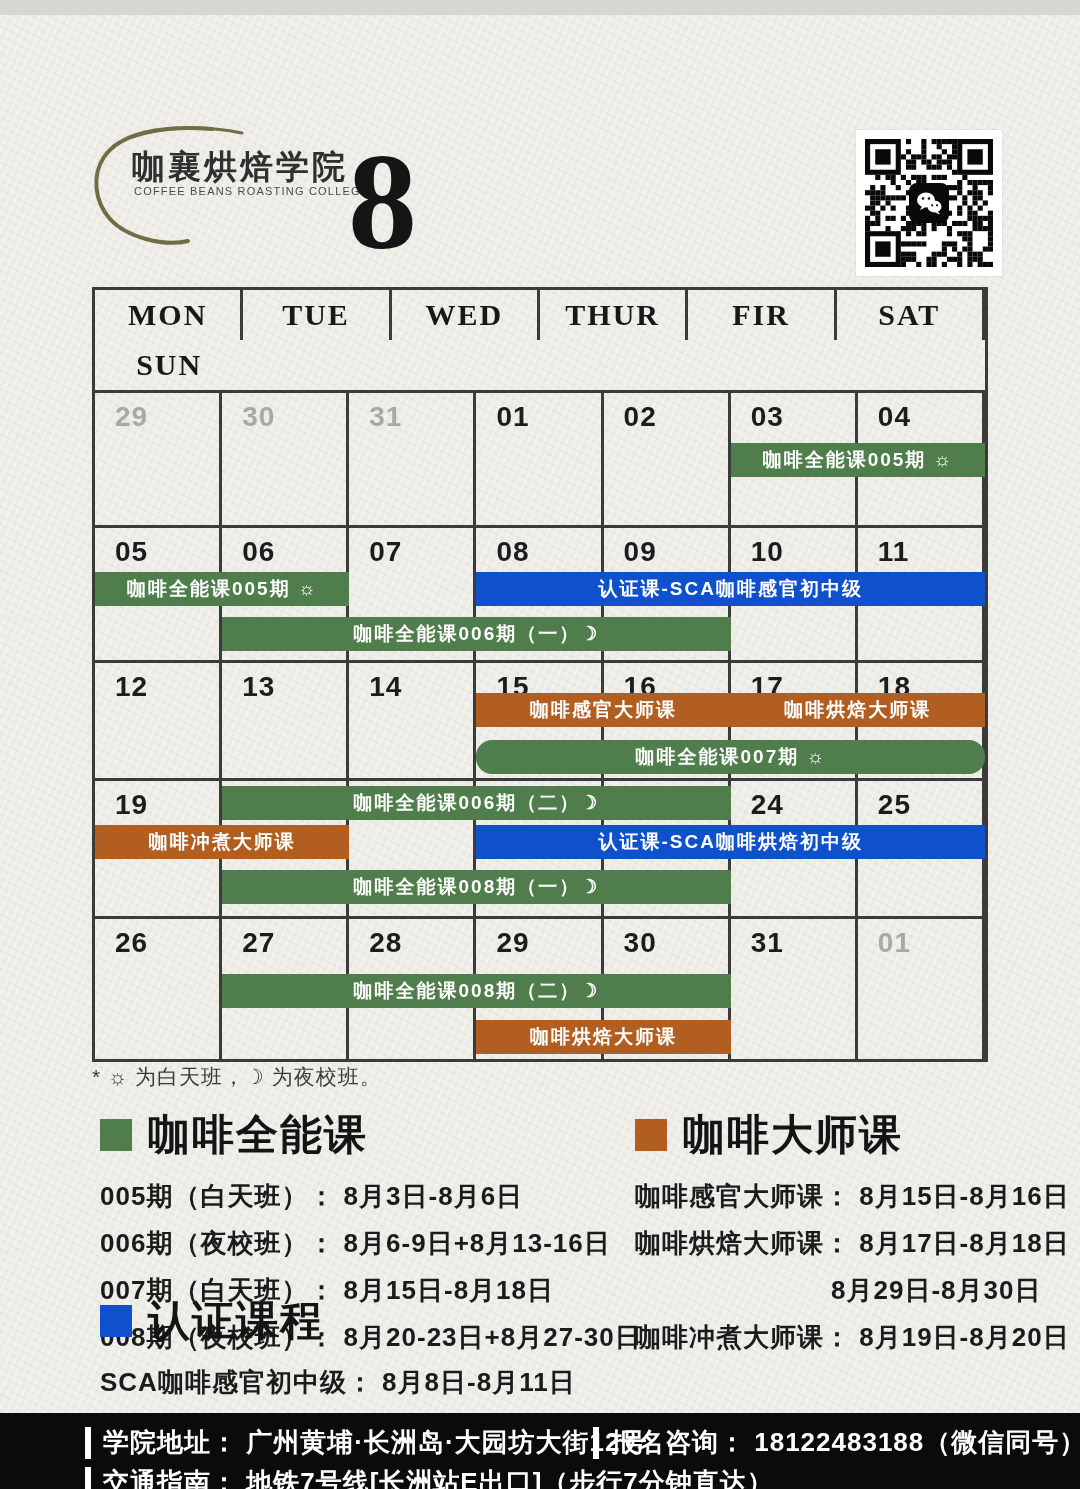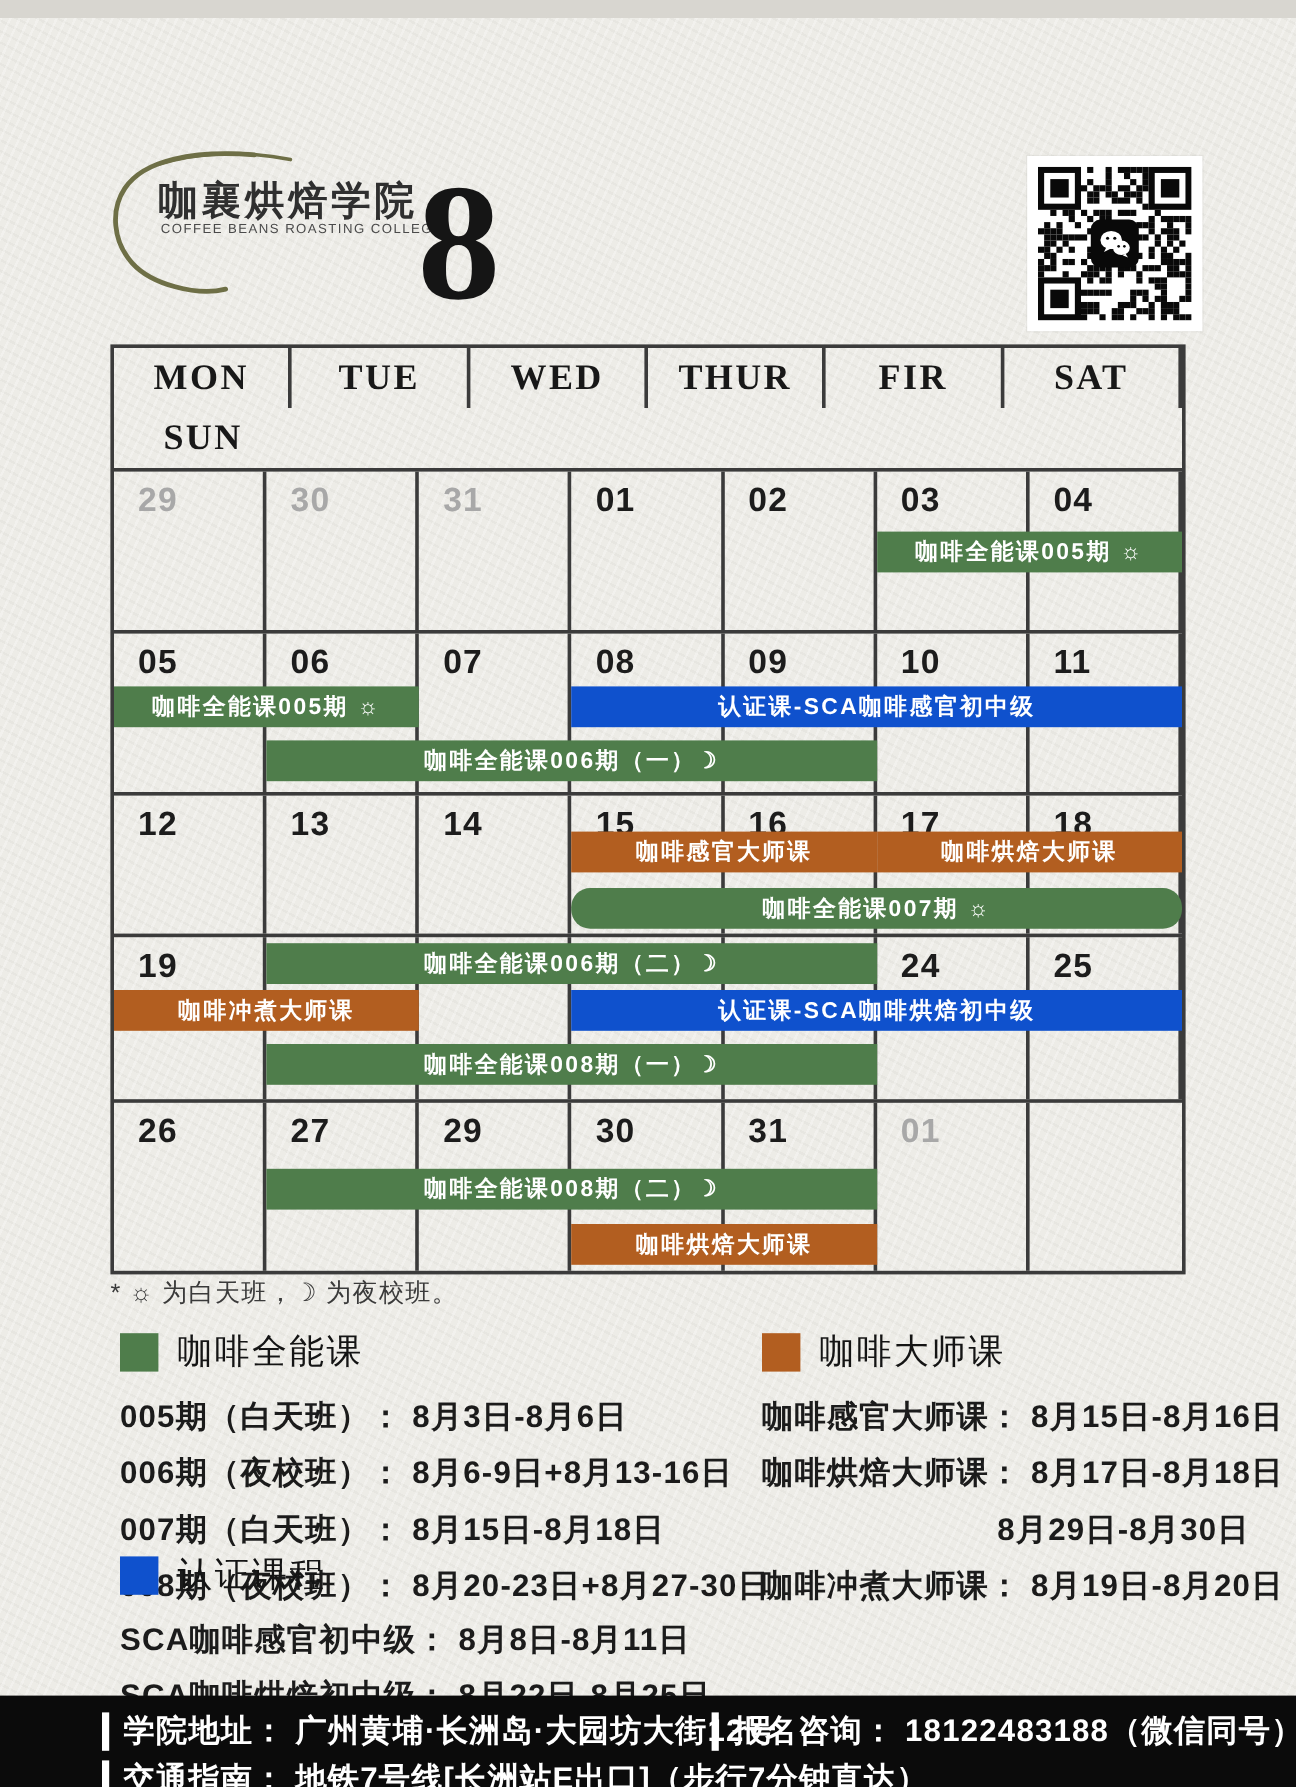--- a/index.html
+++ b/index.html
@@ -43,21 +43,21 @@
   .bar {
     position:absolute; height:34px; display:flex; align-items:center; justify-content:center;
     color:#ffffff; font-size:19px; font-weight:bold; letter-spacing:2px; white-space:nowrap; z-index:2;
   }
   
   .footnote { position:absolute; left:92px; top:1048px; font-size:21px; color:#3a3a3a; letter-spacing:1px; }
   
   .legend-col { position:absolute; }
   .legend-title-row { display:flex; align-items:center; margin-bottom:10px; }
   .legend-swatch { width:32px; height:32px; margin-right:16px; flex:0 0 auto; }
-  .legend-title { font-size:29px; font-weight:normal; color:#141414; letter-spacing:2px; }
+  .legend-title { font-size:42px; font-weight:bold; color:#141414; letter-spacing:2px; }
   .legend-item { font-size:26px; color:#1b1b1b; line-height:47px; letter-spacing:1px; font-weight:600; white-space:nowrap; }
   .legend-item.indent { padding-left:196px; }
   #legend-green  { left:100px; top:1092px; }
   #legend-orange { left:635px; top:1092px; }
   #legend-blue   { left:100px; top:1278px; }
   
   .footer { position:absolute; left:0; top:1398px; width:1080px; height:91px; background:#0b0b0b; color:#fff; }
   .footer-line { position:absolute; display:flex; align-items:center; font-size:26px; font-weight:bold; letter-spacing:1px; white-space:nowrap; }
   .footer-tick { display:inline-block; width:6px; height:32px; background:#ffffff; margin-right:12px; }
   #footer-l1a { left:85px; top:12px; }
@@ -369,20 +369,21 @@
           <div class="dcell"><span class="date-num">23</span></div>
           <div class="dcell"><span class="date-num">24</span></div>
           <div class="dcell"><span class="date-num">25</span></div>
           <div class="bar" style="left: 0%; width: 28.5714%; top: 44px; background: rgb(178, 94, 32);">咖啡冲煮大师课</div>
           <div class="bar" style="left: 42.8571%; width: 57.1429%; top: 44px; background: rgb(15, 81, 205);">认证课-SCA咖啡烘焙初中级</div>
           <div class="bar" style="left: 14.2857%; width: 57.1429%; top: 89px; background: rgb(79, 125, 75);">咖啡全能课008期（一）☽</div>
         </div>
         <div class="cal-week" style="height: 140px;">
           <div class="dcell"><span class="date-num">26</span></div>
           <div class="dcell"><span class="date-num">27</span></div>
+          <div class="dcell"><span class="date-num">28</span></div>
           <div class="dcell"><span class="date-num">29</span></div>
           <div class="dcell"><span class="date-num">30</span></div>
           <div class="dcell"><span class="date-num">31</span></div>
           <div class="dcell"><span class="date-num muted">01</span></div>
           <div class="bar" style="left: 14.2857%; width: 57.1429%; top: 55px; background: rgb(79, 125, 75);">咖啡全能课008期（二）☽</div>
           <div class="bar" style="left: 42.8571%; width: 28.5714%; top: 101px; background: rgb(178, 94, 32);">咖啡烘焙大师课</div>
         </div>
       </div>
   </div>
 

